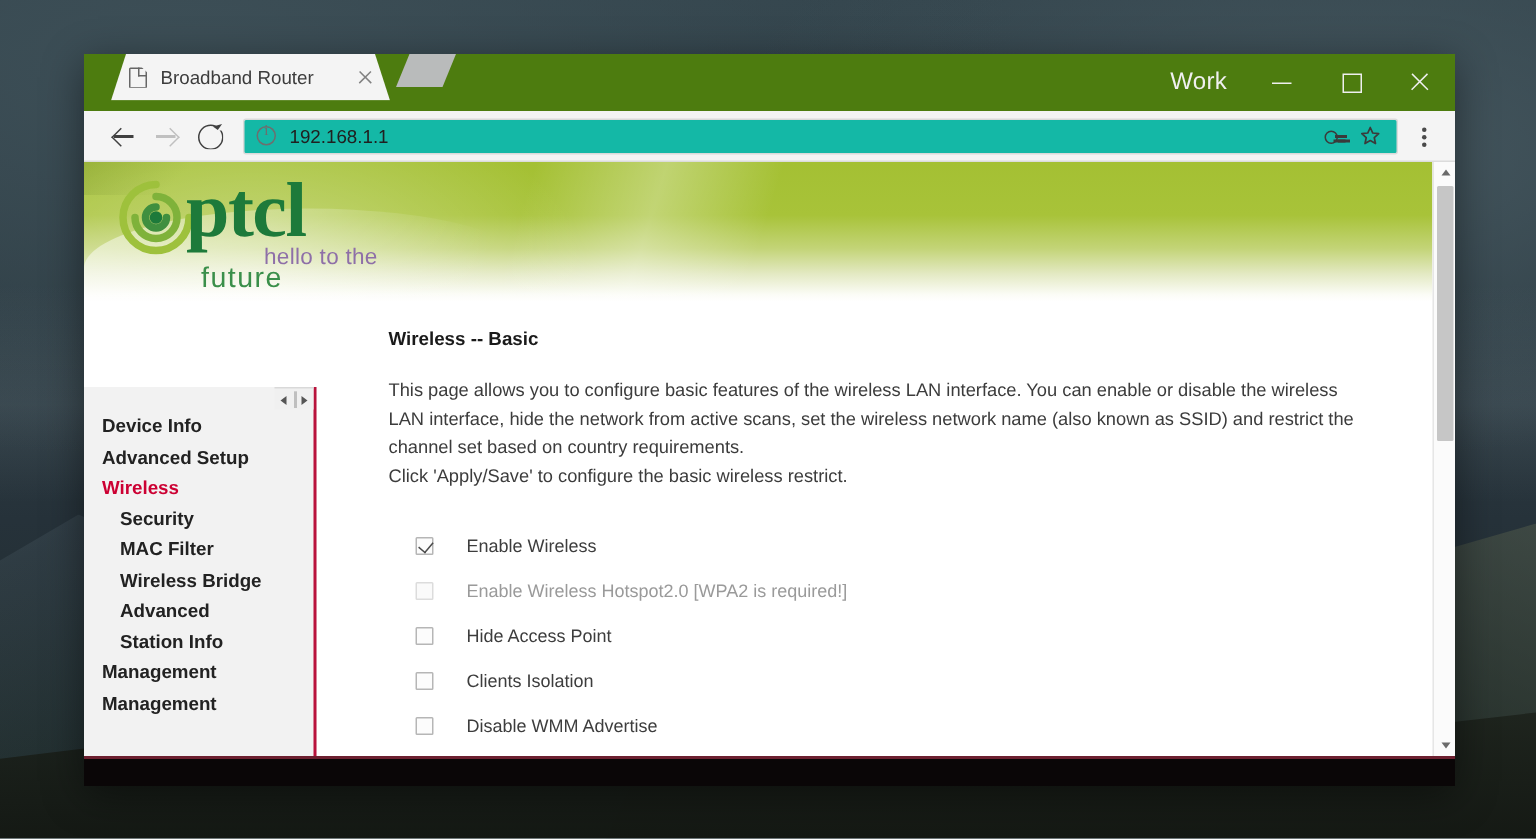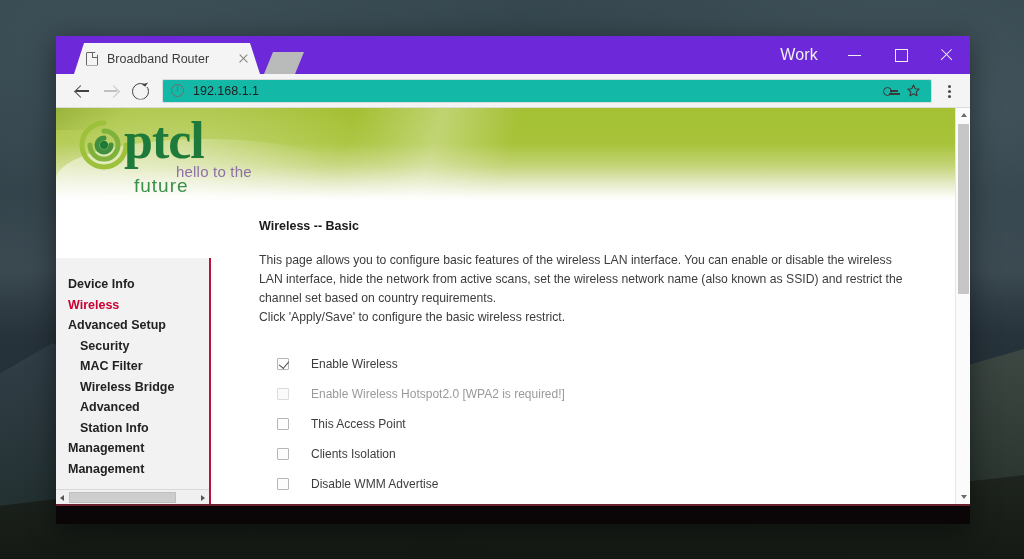--- a/index.html
+++ b/index.html
@@ -44,22 +44,22 @@
   #window {
     position:absolute; left:56px; top:36px; width:914px; height:488px;
     background:#f1f1f1;
     box-shadow:0 6px 26px rgba(0,0,0,.45);
     display:flex; flex-direction:column;
     overflow:hidden;
   }
 
   
   .tabstrip {
-    height:38px; background:#6d28d9; position:relative; flex:none;
-    display:flex; align-items:flex-end;
+    height:38px; background:#4d7c0f; position:relative; flex:none;
+    display:flex; align-items:flex-start;
   }
   .tab {
     position:relative; margin-left:18px; height:31px; width:186px;
     background:#f4f4f4; display:flex; align-items:center; padding:0 8px 0 12px;
     border-radius:0;
     clip-path:polygon(0 100%, 10px 0, calc(100% - 10px) 0, 100% 100%);
     cursor:default;
   }
   .tab .page-ico { width:12px; height:14px; position:relative; flex:none; margin-right:9px; }
   .tab .page-ico:before{
@@ -212,21 +212,21 @@
     font-family:"Liberation Sans", sans-serif; font-size:19px; color:#3a8f4a; letter-spacing:1px;
   }
 
   .body-area { position:absolute; left:0; right:0; top:93px; bottom:0; }
 
   
   .navframe {
     position:absolute; left:0; top:57px; width:155px; bottom:0;
     background:#f2f2f2;
     border-right:2px solid #b9133c;
-    display:flex; flex-direction:column;
+    display:flex; flex-direction:row;
   }
   .navlist { flex:1; padding:16px 0 0 10px; overflow:hidden; }
   .navitem {
     font-size:12.5px; font-weight:bold; color:#222; line-height:1;
     padding:4px 0 4px 2px; white-space:nowrap; cursor:pointer;
   }
   .navitem.sub { padding-left:14px; }
   .navitem.active { color:#cc0033; }
 
   .hscroll {
@@ -385,40 +385,40 @@
               <div class="cb-row">
                 <span class="cb checked"></span>
                 <span class="cb-label">Enable Wireless</span>
               </div>
               <div class="cb-row">
                 <span class="cb disabled"></span>
                 <span class="cb-label disabled">Enable Wireless Hotspot2.0 [WPA2 is required!]</span>
               </div>
               <div class="cb-row">
                 <span class="cb"></span>
-                <span class="cb-label">This Access Point</span>
+                <span class="cb-label">Hide Access Point</span>
               </div>
               <div class="cb-row">
                 <span class="cb"></span>
                 <span class="cb-label">Clients Isolation</span>
               </div>
               <div class="cb-row">
                 <span class="cb"></span>
                 <span class="cb-label">Disable WMM Advertise</span>
               </div>
               <div class="cb-row"></div>
             </div>
 
         </div>
 
         <div class="navframe">
           <div class="navlist" id="navlist">
               <div class="navitem">Device Info</div>
+              <div class="navitem">Advanced Setup</div>
               <div class="navitem active">Wireless</div>
-              <div class="navitem">Advanced Setup</div>
               <div class="navitem sub">Security</div>
               <div class="navitem sub">MAC Filter</div>
               <div class="navitem sub">Wireless Bridge</div>
               <div class="navitem sub">Advanced</div>
               <div class="navitem sub">Station Info</div>
               <div class="navitem">Management</div>
               <div class="navitem">Management</div>
             </div>
           <div class="hscroll">
             <span class="arrowbox left">

